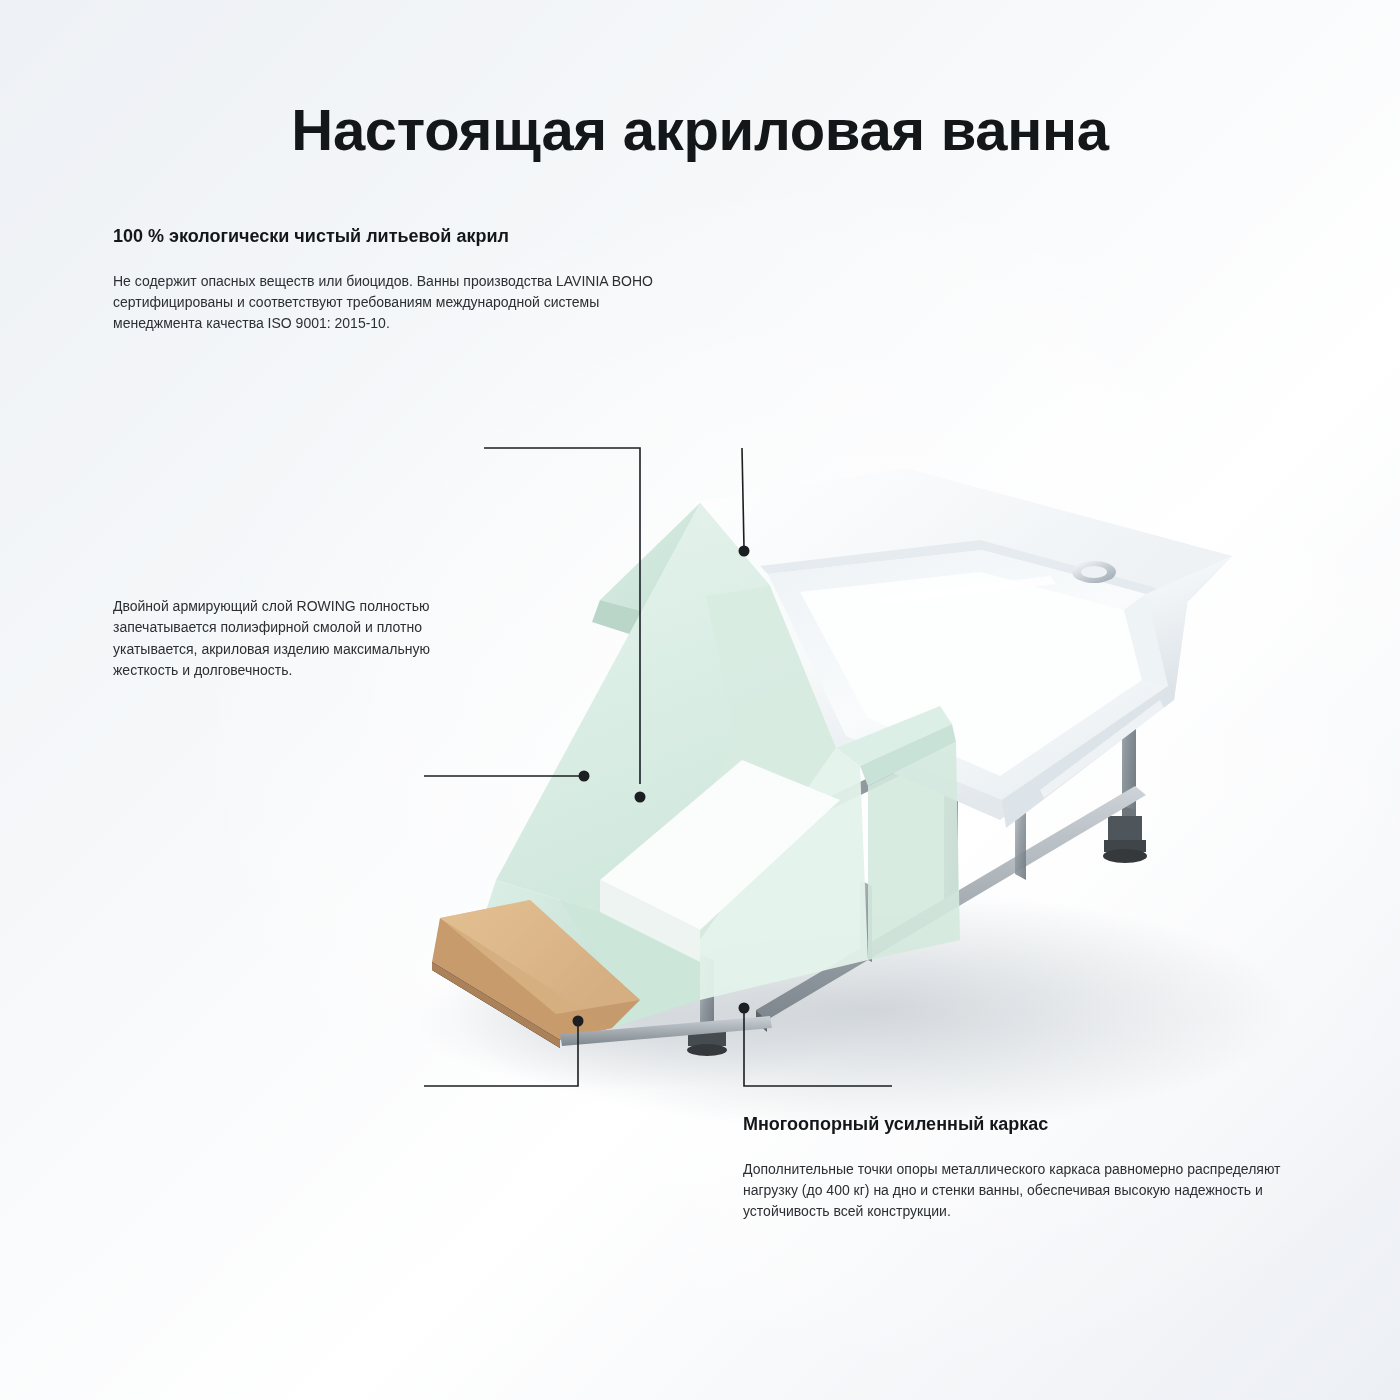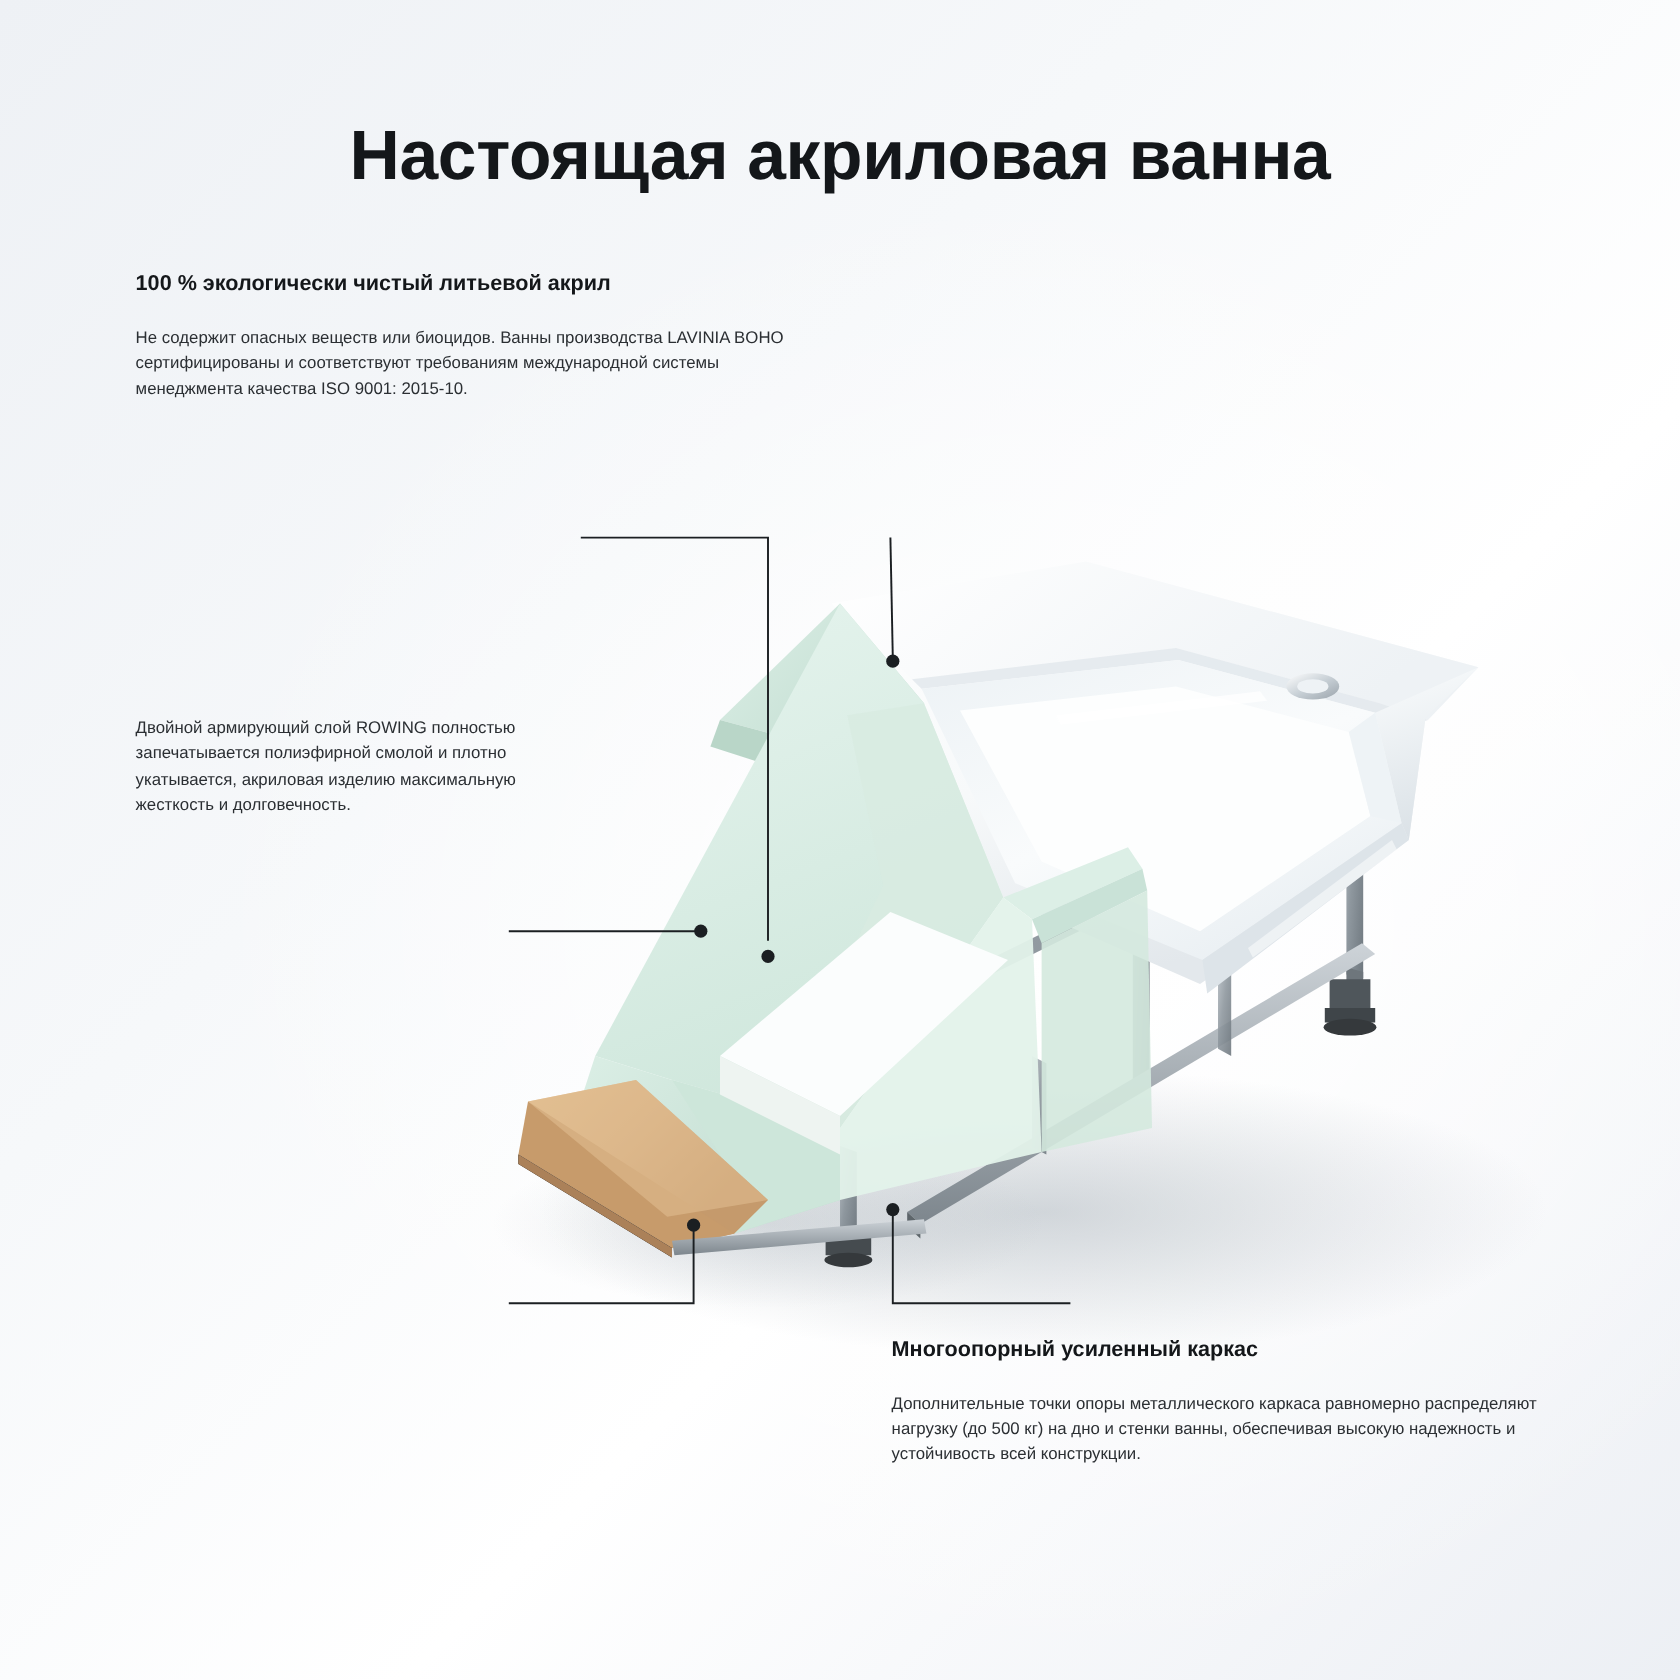--- a/index.html
+++ b/index.html
@@ -269,16 +269,16 @@
   <div class="block" id="block-shade">
   </div>
 
   <div class="block" id="block-reinf">
     <p>Двойной армирующий слой ROWING полностью запечатывается полиэфирной смолой и плотно укатывается, акриловая изделию максимальную жесткость и долговечность.</p>
   </div>
 
 
   <div class="block" id="block-frame">
     <h3>Многоопорный усиленный каркас</h3>
-    <p>Дополнительные точки опоры металлического каркаса равномерно распределяют нагрузку (до 500 кг) на дно и стенки ванны, обеспечивая высокую надежность и устойчивость всей конструкции.</p>
+    <p>Дополнительные точки опоры металлического каркаса равномерно распределяют нагрузку (до 400 кг) на дно и стенки ванны, обеспечивая высокую надежность и устойчивость всей конструкции.</p>
   </div>
 
 </div>
 
 </body></html>

